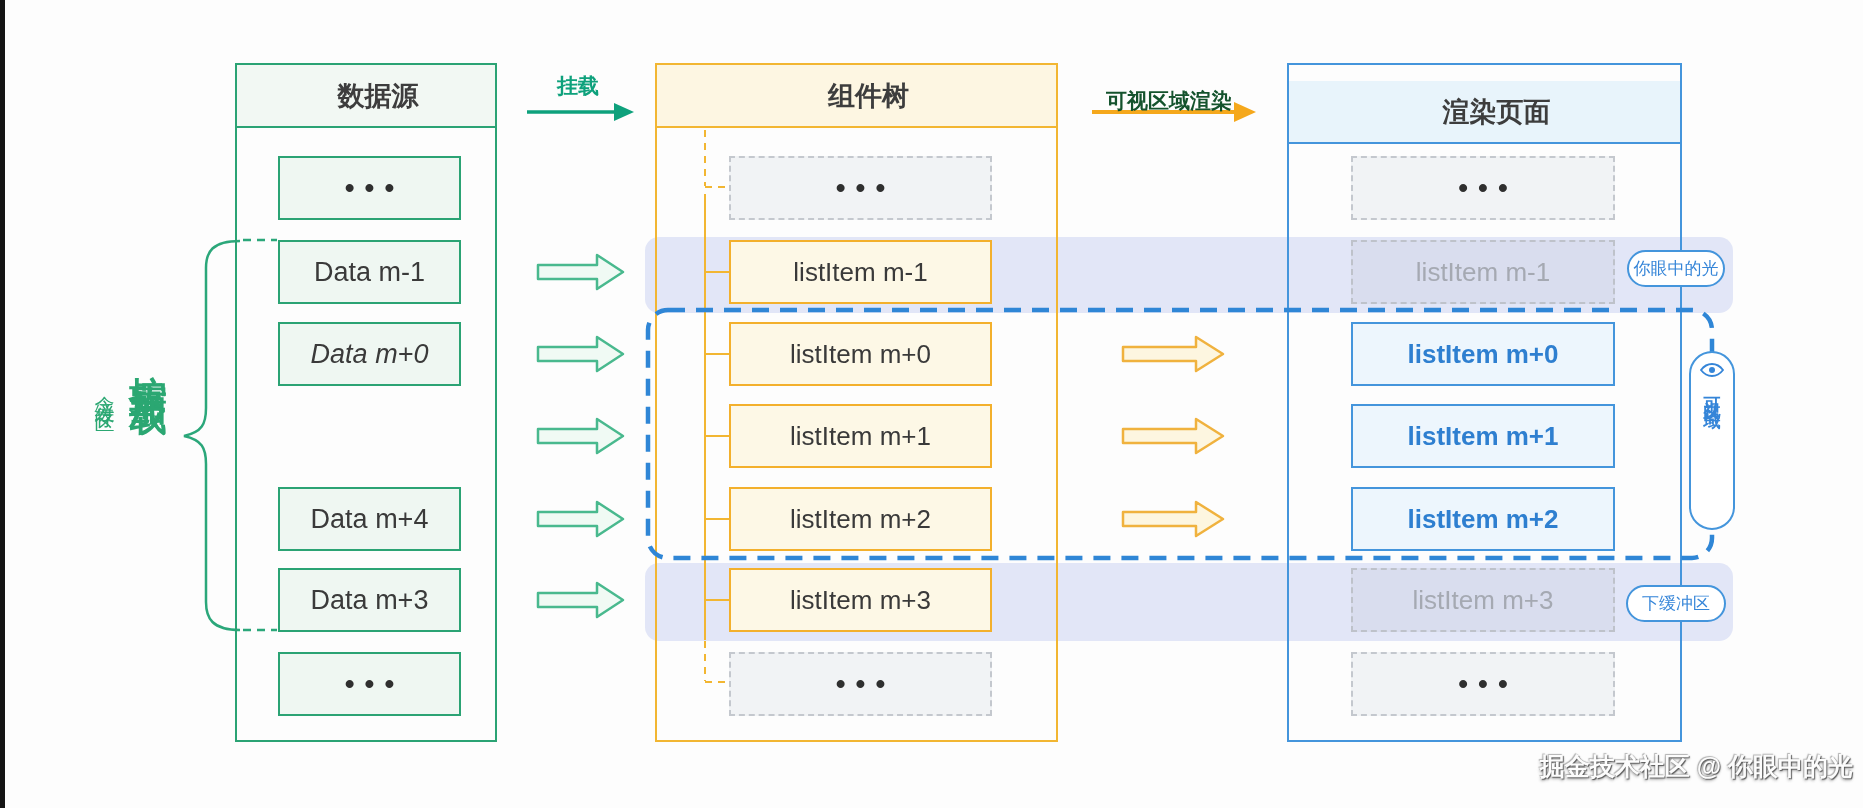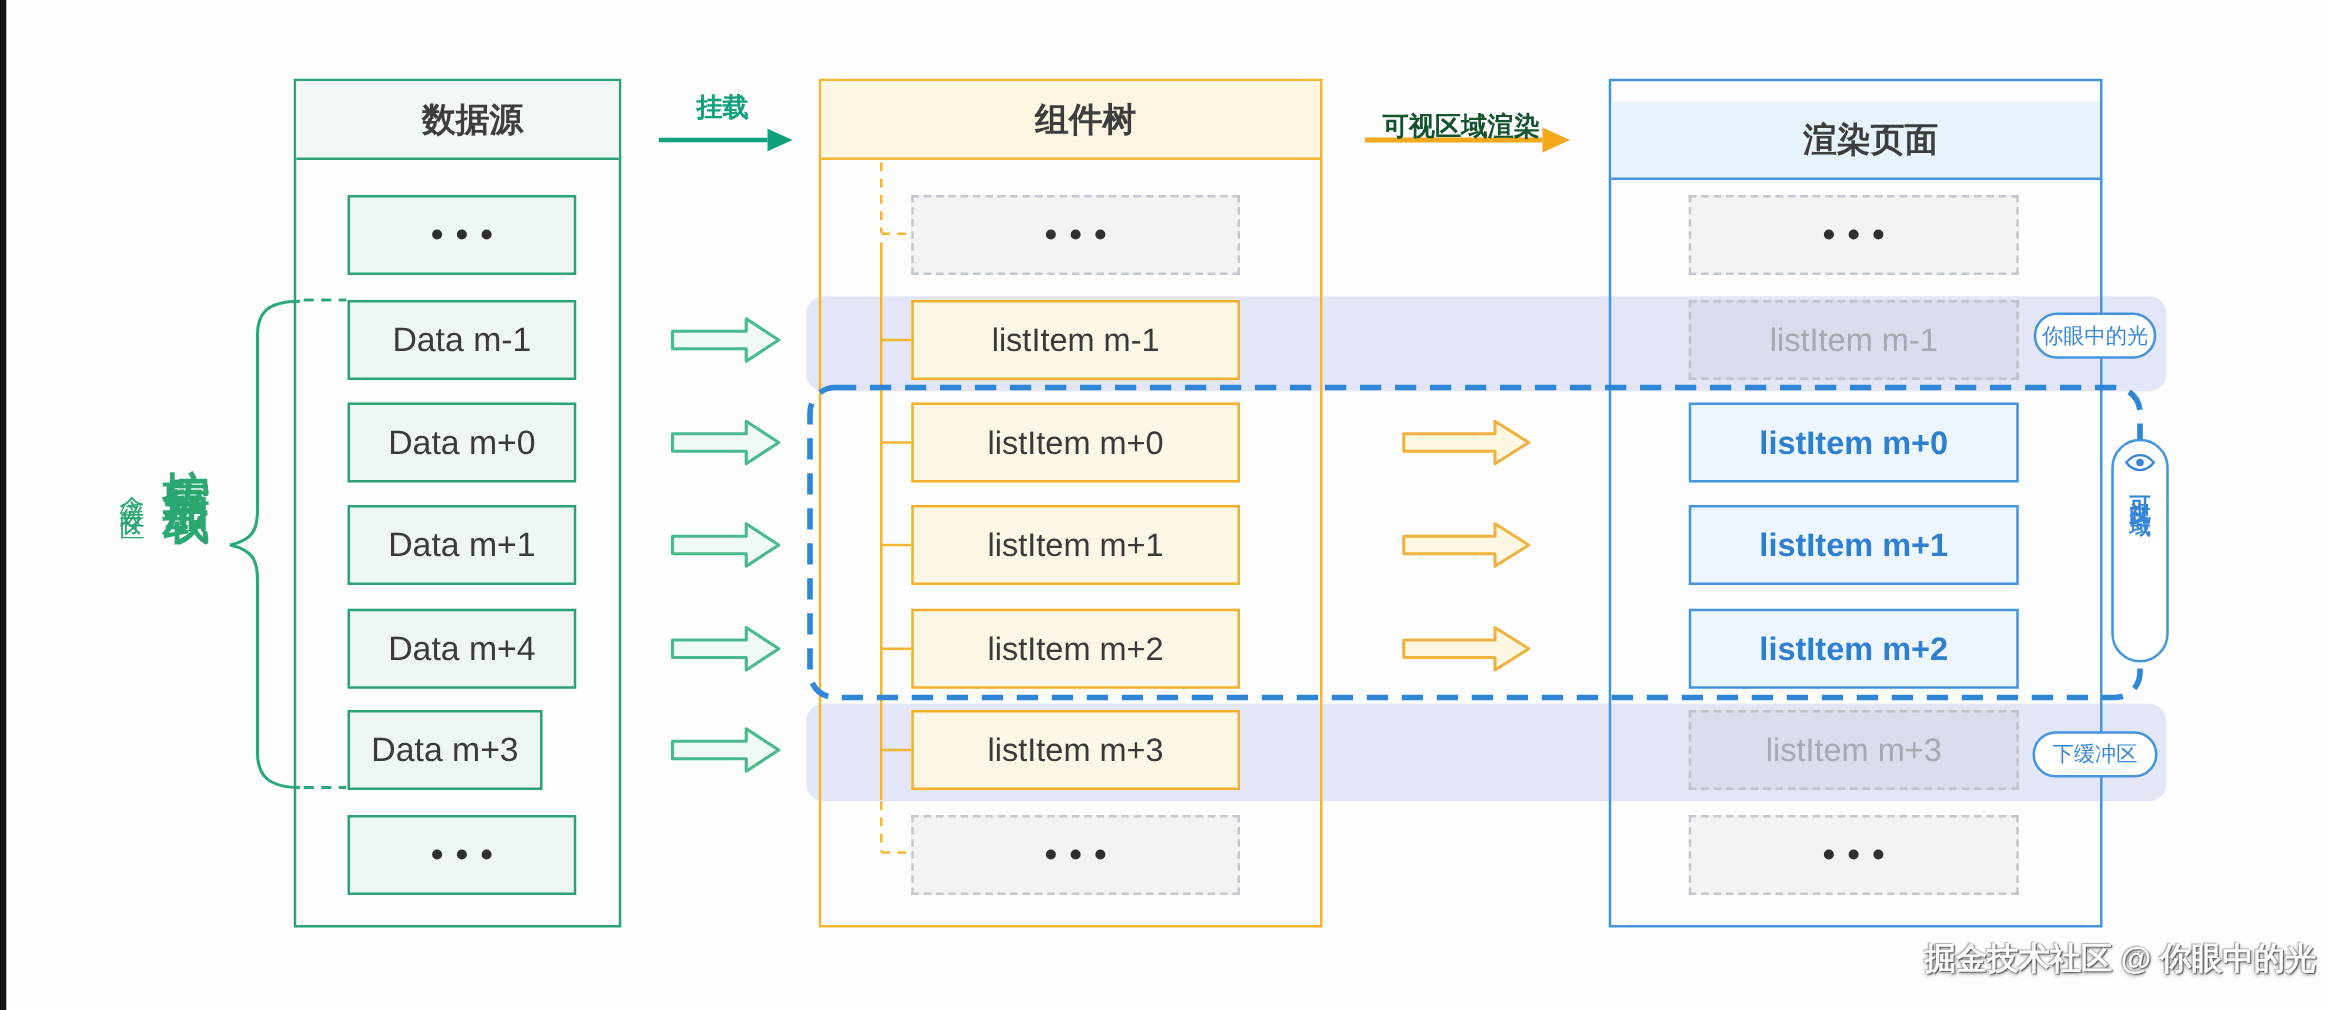--- a/index.html
+++ b/index.html
@@ -99,24 +99,23 @@
     </g>
   </svg>
 
   <div class="col green" style="left:235px;width:262px;">
     <div class="col-head">数据源</div>
   </div>
   <div class="item it-green" style="left:278px;top:156px;width:183px;">
       <span class="dots">•••</span>
     </div>
   <div class="item it-green" style="left:278px;top:240px;width:183px;">Data m-1</div>
-  <div class="item it-green" style="left:278px;top:322px;width:183px;">Data m+0</div>
-  <div class="item it-green" style="left:278px;top:404px;width:183px;">Data m+1</div>
+  <div class="item it-green" style="left:278px;top:322px;width:183px;font-style:italic;">Data m+0</div>
   <div class="item it-green" style="left:278px;top:487px;width:183px;">Data m+4</div>
-  <div class="item it-green" style="left:278px;top:568px;width:156px;">Data m+3</div>
+  <div class="item it-green" style="left:278px;top:568px;width:183px;">Data m+3</div>
   <div class="item it-green" style="left:278px;top:652px;width:183px;">
       <span class="dots">•••</span>
     </div>
 
   <div class="col yellow" style="left:655px;width:403px;">
     <div class="col-head">组件树</div>
   </div>
   <div class="item it-dots-gray" style="left:729px;top:156px;width:263px;">
       <span class="dots">•••</span>
     </div>

